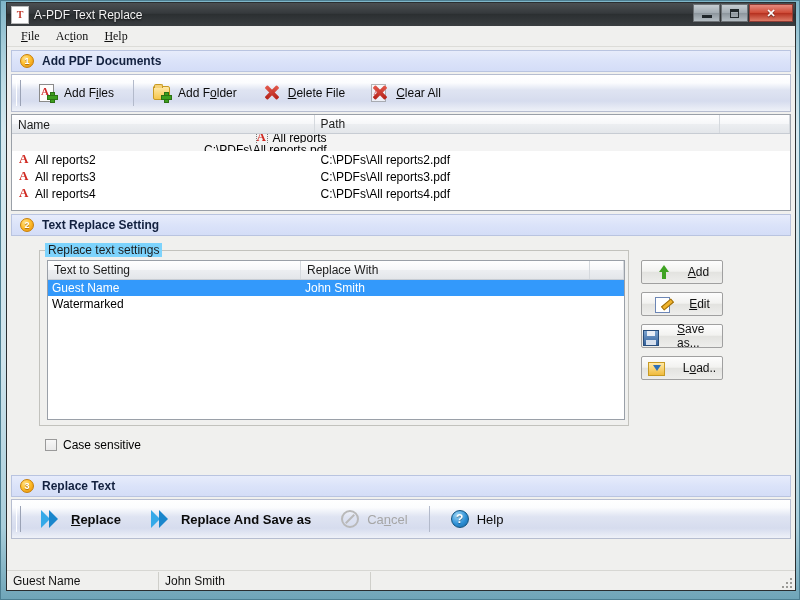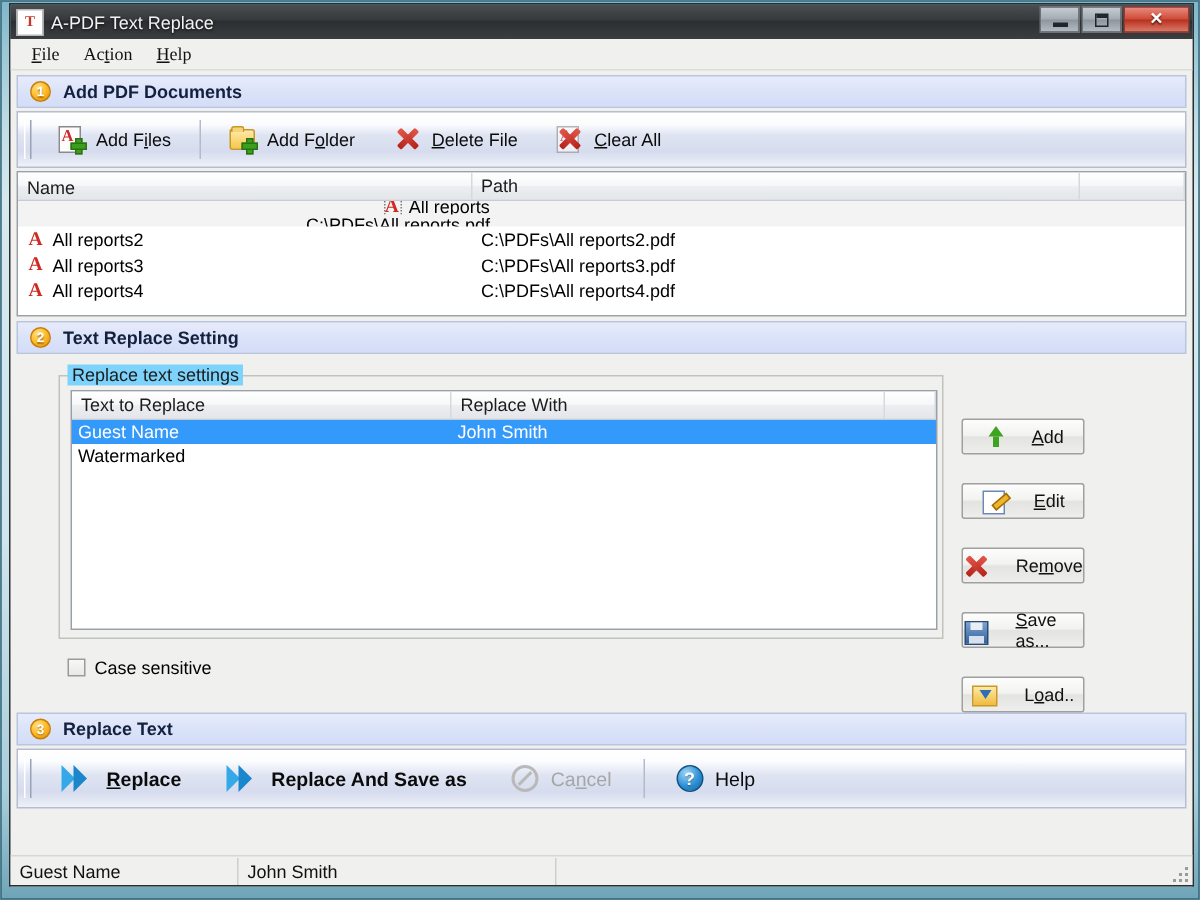--- a/index.html
+++ b/index.html
@@ -275,21 +275,21 @@
   .rp-c1{width:289px;padding-left:4px;box-sizing:border-box;overflow:hidden;white-space:nowrap;}
   .rp-c2{width:34px;}
 
   
   .btncol{position:absolute;left:630px;top:24px;width:82px;}
   .wbtn{
     width:82px;height:24px;margin-bottom:8px;box-sizing:border-box;
     background:linear-gradient(180deg,#fdfdfd 0%,#f2f2f0 46%,#e3e3e0 52%,#eeeeec 100%);
     border:1px solid #a0a0a0;border-radius:2px;
     display:flex;align-items:center;justify-content:center;gap:19px;
-    font-size:12px;color:#111;cursor:default;margin-top:19px;
+    font-size:12px;color:#111;cursor:default;
   }
 
   .chkrow{position:absolute;left:34px;top:202px;display:flex;align-items:center;gap:6px;}
   .chk{
     width:12px;height:12px;box-sizing:border-box;
     background:linear-gradient(180deg,#f7f7f7 0%,#e9e9e9 100%);
     border:1px solid #9a9a9a;
   }
 
   
@@ -444,21 +444,21 @@
       <div class="badge">2</div>
       <div class="sect-title">Text Replace Setting</div>
     </div>
 
     <div class="sect2body">
       <div class="groupbox"></div>
       <div class="gb-label">Replace text settings</div>
 
       <div class="gb-inner">
         <div class="rp-head">
-          <div class="rp-c0">Text to Replace</div>
+          <div class="rp-c0">Text to Setting</div>
           <div class="rp-c1">Replace With</div>
           <div class="rp-c2"></div>
         </div>
         <div class="rp-row sel">
           <div class="rp-c0">Guest Name</div>
           <div class="rp-c1">John Smith</div>
           <div class="rp-c2"></div>
         </div>
         <div class="rp-row">
           <div class="rp-c0">Watermarked</div>
@@ -472,26 +472,20 @@
           <span class="ico" style="width:14px;height:16px">
                 <span class="arrowup"></span>
               </span>
           <span><u>A</u>dd</span>
         </div>
         <div class="wbtn">
           <span class="ico" style="width:16px;height:16px">
                 <span class="note"></span>
               </span>
           <span><u>E</u>dit</span>
-        </div>
-        <div class="wbtn">
-          <span class="ico" style="width:16px;height:16px">
-                <span class="redx"></span>
-              </span>
-          <span>Re<u>m</u>ove</span>
         </div>
         <div class="wbtn">
           <span class="ico" style="width:16px;height:16px">
                 <span class="floppy"></span>
               </span>
           <span><u>S</u>ave as...</span>
         </div>
         <div class="wbtn">
           <span class="ico" style="width:16px;height:16px">
                 <span class="loadfolder"></span>

